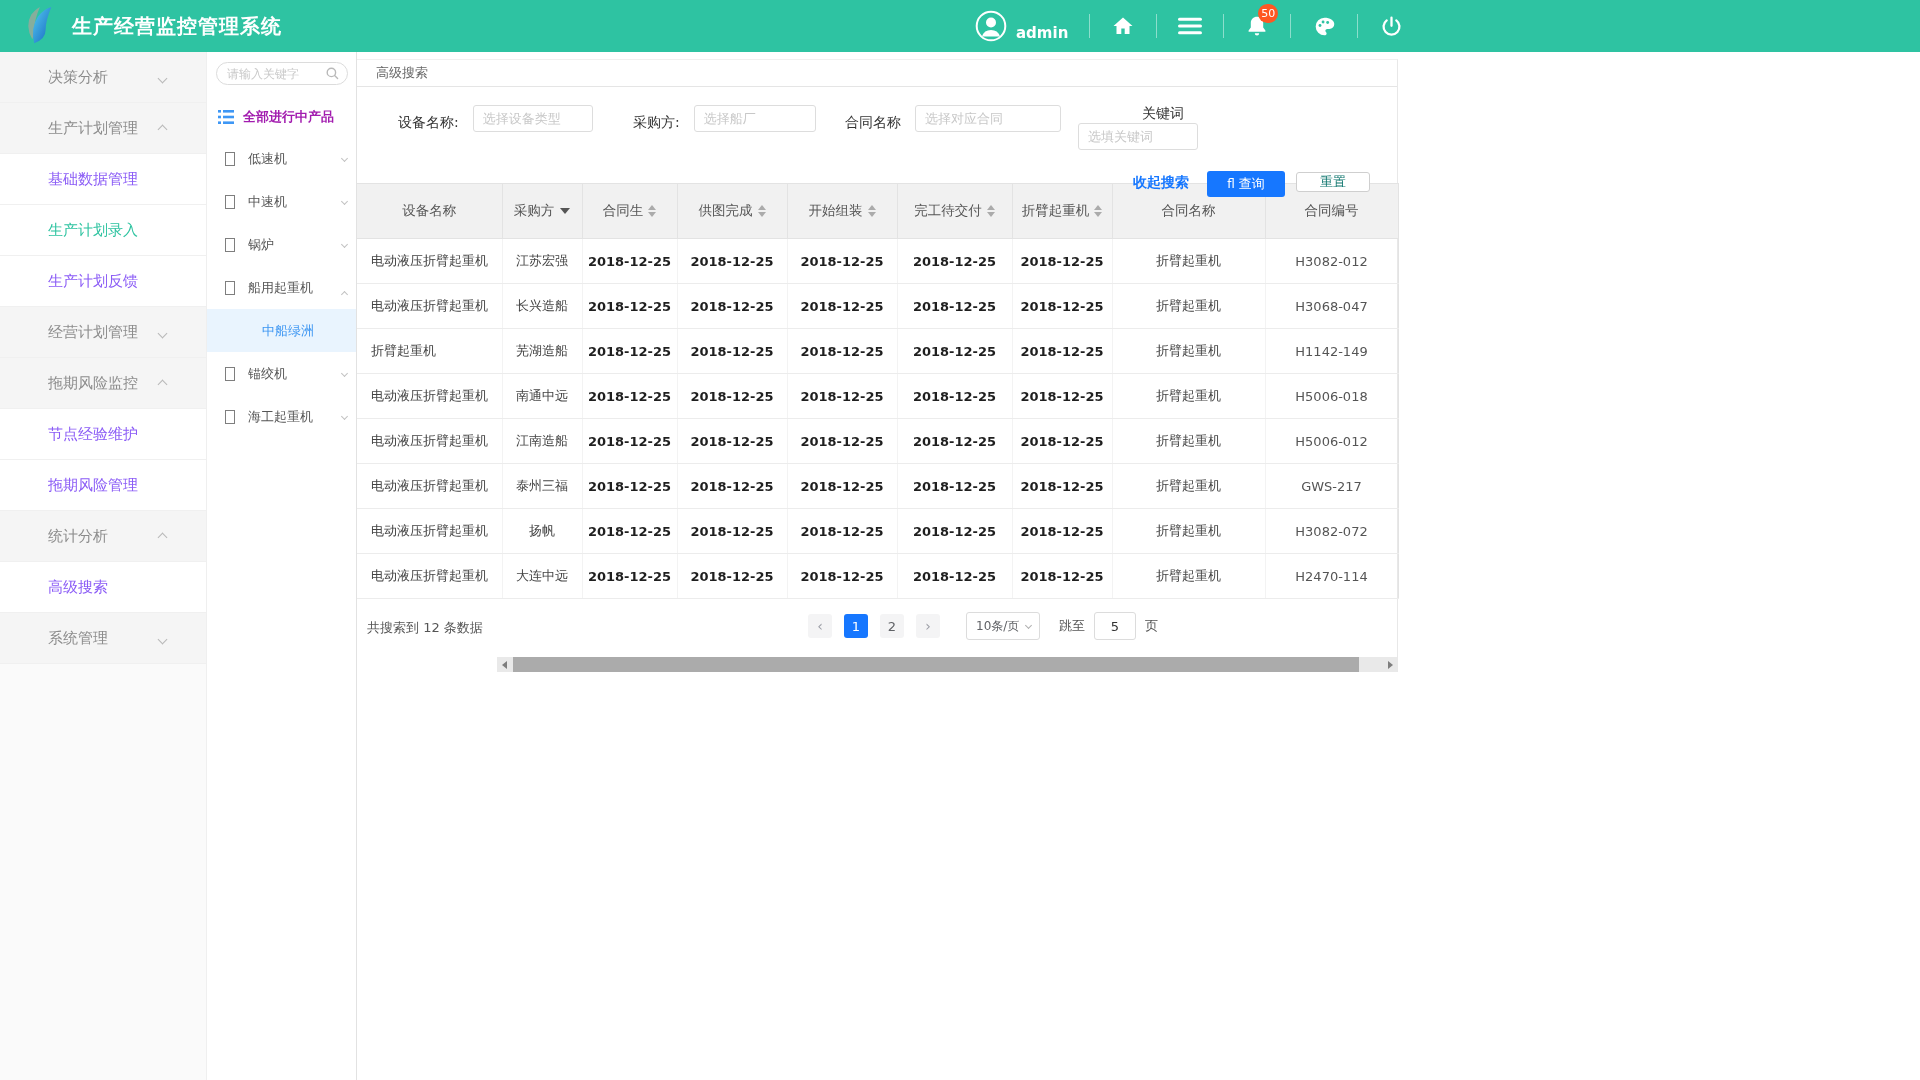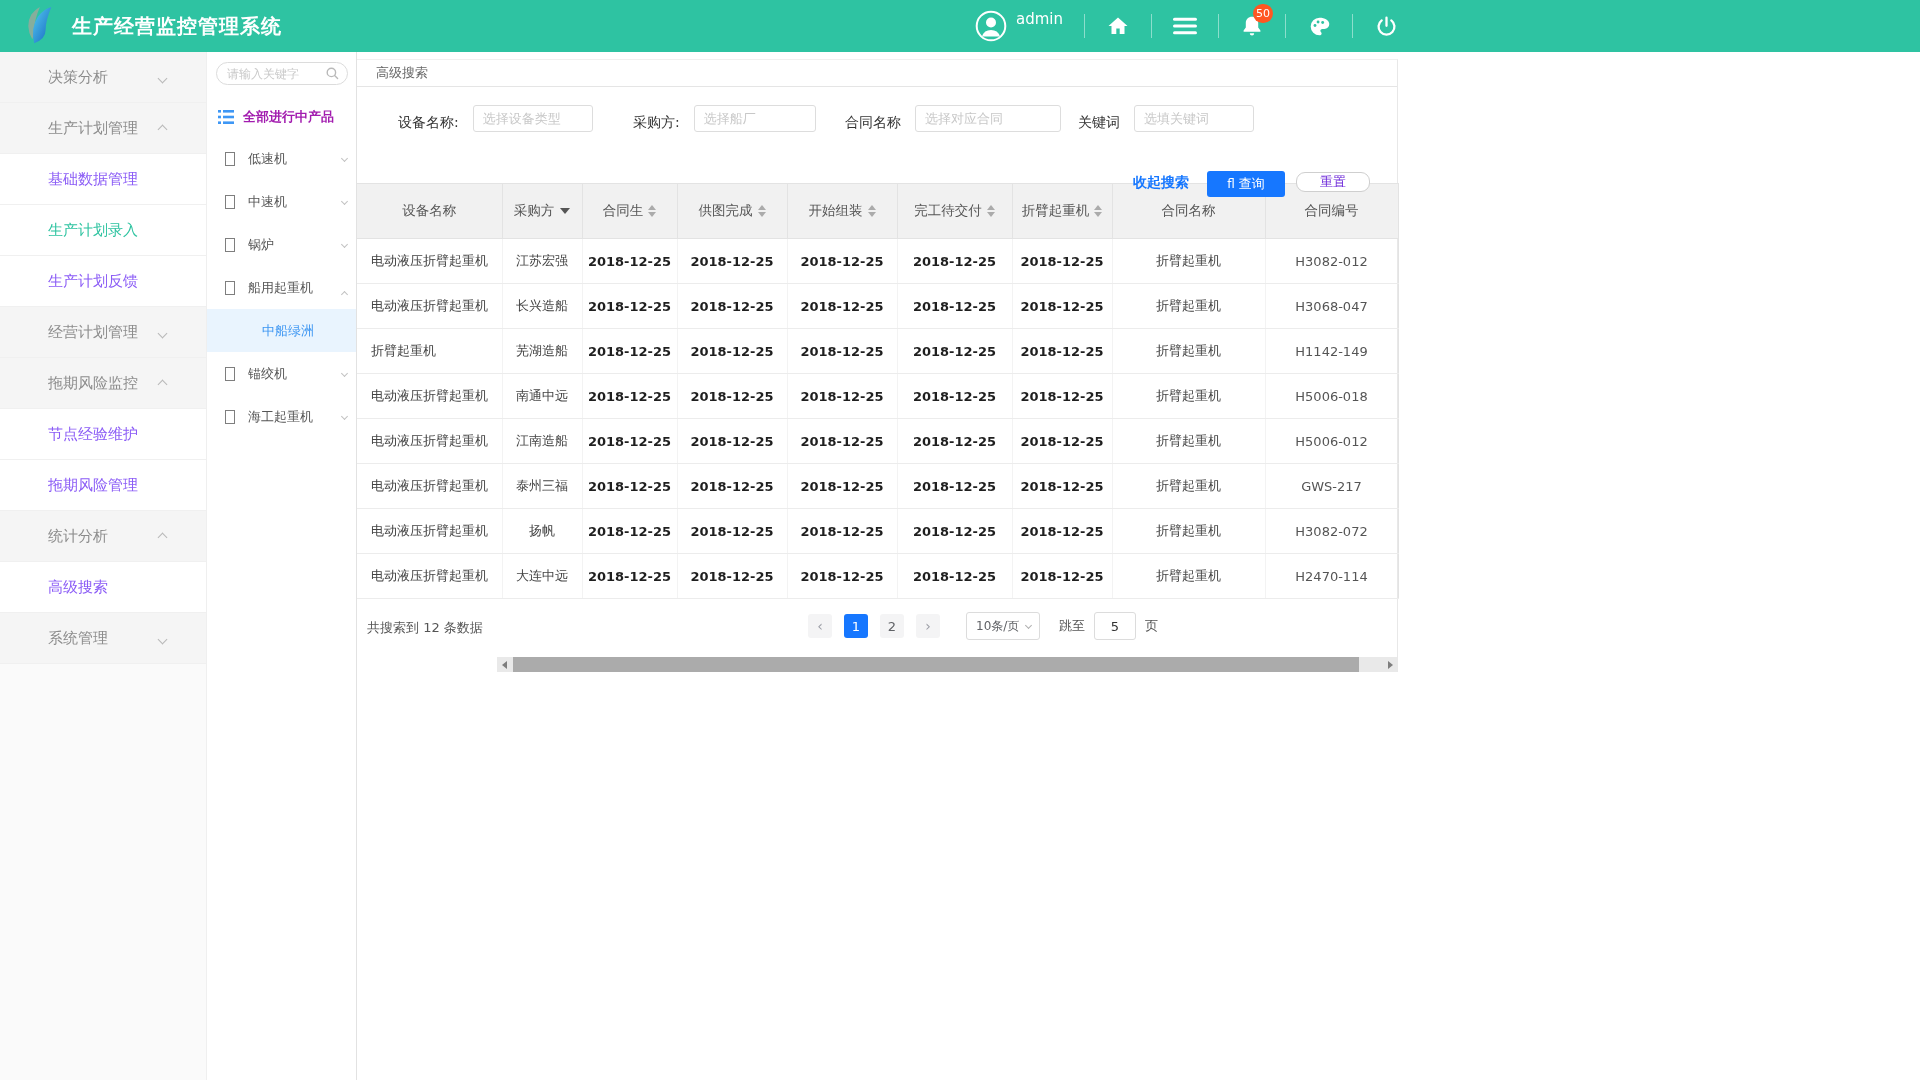--- a/index.html
+++ b/index.html
@@ -7,21 +7,21 @@
               font-family:"DejaVu Sans","Liberation Sans",sans-serif; }
 
   
   .topbar { position:absolute; left:0; top:0; width:1920px; height:52px;
             background:#2EC3A2; display:flex; align-items:center; color:#fff; }
   .logo { margin-left:18px; width:40px; height:42px; }
   .app-title { margin-left:14px; font-size:20px; font-weight:bold; letter-spacing:1px; }
   .top-right { position:absolute; left:975px; top:0; height:52px; display:flex; align-items:center; }
   .top-sep { width:1px; height:24px; background:rgba(255,255,255,.45); margin:0 21px; }
   .top-icon { width:24px; height:24px; display:flex; align-items:center; justify-content:center; cursor:pointer; }
-  .avatar-wrap { display:flex; align-items:flex-start; cursor:pointer; }
+  .avatar-wrap { display:flex; align-items:flex-end; cursor:pointer;font-weight:bold; }
   .admin-name { margin-left:9px; font-size:15px; }
   .bell-wrap { position:relative; }
   .badge { position:absolute; left:13px; top:-10px; min-width:19px; height:19px; border-radius:10px;
            background:#FF5722; color:#fff; font-size:11px; line-height:19px; text-align:center; padding:0 3px; }
 
   
   .sidebar { position:absolute; left:0; top:52px; width:207px; height:1028px;
              background:#FAFAFA; border-right:1px solid #EFEFEF; }
   .sb-item { position:relative; height:51px; line-height:51px; padding-left:48px;
              border-bottom:1px solid #F0F0F0; font-size:15px; cursor:pointer; }
@@ -70,21 +70,21 @@
   .field input::placeholder { color:#C8C8C8; }
 
   .btn-row { position:absolute; top:84px; left:0; width:100%; height:26px; }
   .collapse-link { position:absolute; left:776px; top:3px; font-size:14px; font-weight:bold;
                    color:#1677FF; cursor:pointer; }
   .query-btn { position:absolute; left:850px; top:0; width:78px; height:26px; background:#1677FF;
                border:none; border-radius:3px; color:#fff; font-size:13px; cursor:pointer;
                font-family:inherit; }
   .query-btn .qicon { margin-right:4px; font-size:12px; }
   .reset-btn { position:absolute; left:939px; top:1px; width:74px; height:20px; background:#fff;
-               border:1px solid #CFCFCF; border-radius:9px; color:#6d28d9; font-size:13px;
+               border:1px solid #CFCFCF; border-radius:3px; color:#0f766e; font-size:13px;
                cursor:pointer; font-family:inherit; }
 
   
   table { border-collapse:collapse; table-layout:fixed; width:1041px; }
   thead th { height:55px; background:#F1F1F1; border:1px solid #E3E3E3; border-left:none;
              font-size:13.5px; font-weight:400; color:#555; }
   thead th:first-child { border-left:none; }
   .th-wrap { display:inline-flex; align-items:center; gap:5px; }
   tbody td { height:45px; border-bottom:1px solid #ECECEC; border-right:1px solid #F3F3F3;
              font-size:13px; color:#444; text-align:center; overflow:hidden; white-space:nowrap; }
@@ -284,21 +284,21 @@
         <input placeholder="选择设备类型" style="width: 120px;">
       </div>
       <div class="field" style="left: 276px;">
         <label>采购方:</label>
         <input placeholder="选择船厂" style="width: 122px;">
       </div>
       <div class="field" style="left: 488px;">
         <label>合同名称</label>
         <input placeholder="选择对应合同" style="width: 146px;">
       </div>
-      <div class="field" style="left: 721px;">
+      <div class="field" style="left: 721px; flex-direction: column;">
         <label>关键词</label>
         <input placeholder="选填关键词" style="width: 120px;">
       </div>
     </div>
 
   <table>
     <colgroup id="cols">
         <col style="width: 145px;">
         <col style="width: 80px;">
         <col style="width: 95px;">

